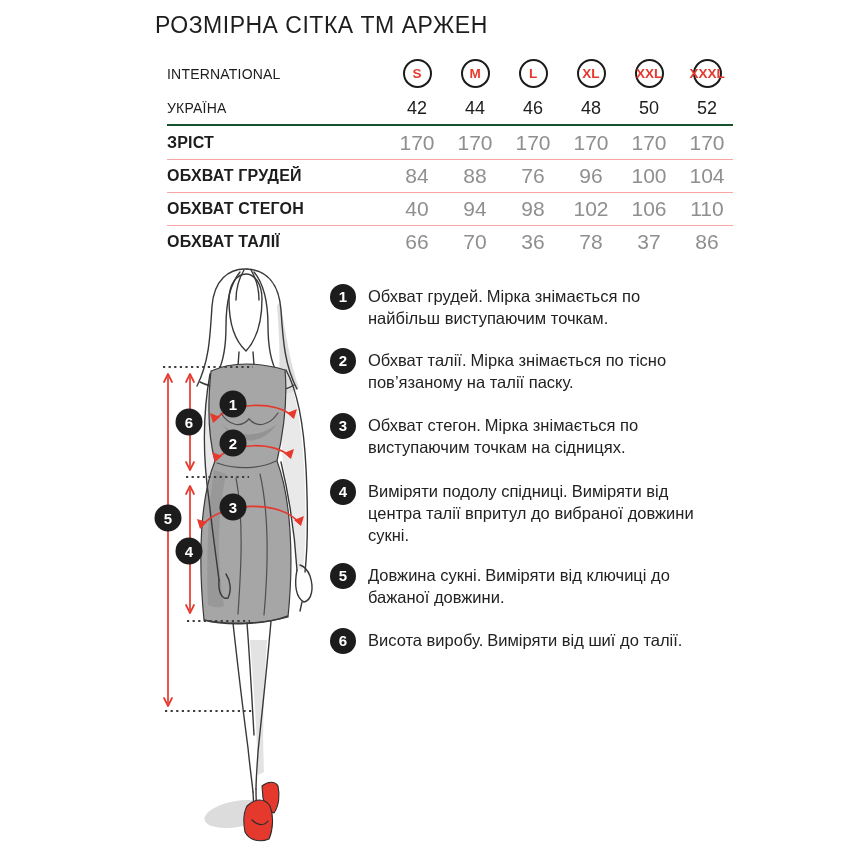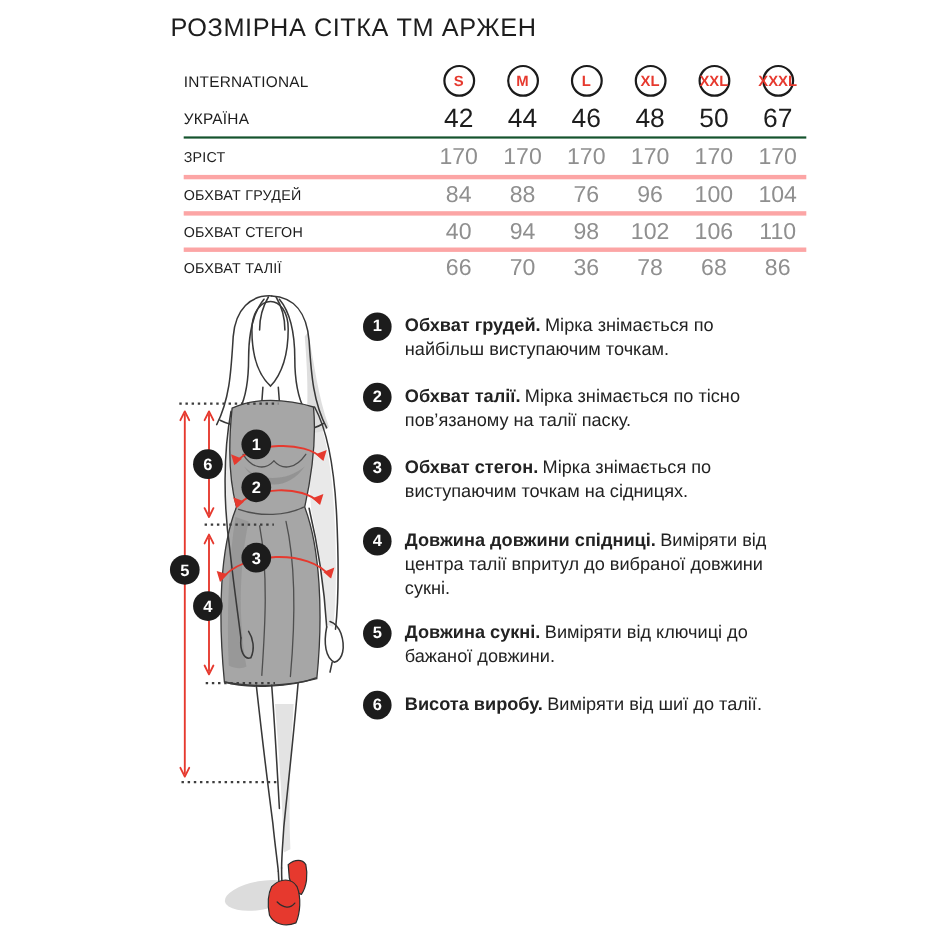--- a/index.html
+++ b/index.html
@@ -12,42 +12,42 @@
     position:absolute; left:155px; top:12px;
     font-size:23px; font-weight:400; letter-spacing:.5px; color:#1d1d1d;
   }
 
   
   .size-table { position:absolute; left:167px; top:55px; width:569px; }
   .t-row { display:grid; grid-template-columns:221px repeat(6,58px); align-items:center; }
   .row-intl { height:37px; }
   .row-ukr { height:34px; border-bottom:2px solid #14532d; }
   .data-row { height:33px; }
-  .data-row + .data-row { border-top:4px solid #fca5a5; }
+  .data-row + .data-row { border-top:1px solid #fca5a5; }
   .t-label { font-size:14px; color:#1d1d1d; letter-spacing:.2px; }
-  .t-label.bold { font-weight:400; font-size:13px; }
+  .t-label.bold { font-weight:700; font-size:16px; }
   .t-cell { text-align:center; }
-  .ukr-val { font-size:24px; color:#1d1d1d; }
+  .ukr-val { font-size:18px; color:#1d1d1d; }
   .gray-val { font-size:21px; color:#8f8f8f; }
   .size-circle {
     display:inline-flex; align-items:center; justify-content:center;
     width:29px; height:29px; border:2px solid #1b1b1b; border-radius:50%;
     color:#e6392e; font-size:13.5px; font-weight:700; white-space:nowrap; overflow:visible;
   }
 
   
   .legend { position:absolute; left:330px; top:0; width:368px; }
   .legend-item { position:absolute; left:0; padding-left:38px; width:368px;
     font-size:16.5px; line-height:22px; color:#222; }
   .legend-num {
     position:absolute; left:0; top:-1px; width:26px; height:26px; border-radius:50%;
     background:#1c1c1c; color:#fff; font-size:15px; font-weight:700;
     display:flex; align-items:center; justify-content:center;
   }
-  .term { font-weight:700; margin-right:4px;margin-top:20px; }
+  .term { font-weight:400; margin-right:4px;margin-top:20px; }
 
   
   .figure-wrap { position:absolute; left:120px; top:265px; width:220px; height:585px; }
 </style>
 </head>
 <body>
 
 <div id="app">
 
   <h1 class="page-title">РОЗМІРНА СІТКА ТМ АРЖЕН</h1>
@@ -63,21 +63,21 @@
       <div class="t-cell"><span class="size-circle">XXXL</span></div>
     </div>
 
     <div class="t-row row-ukr">
       <div class="t-label">УКРАЇНА</div>
       <div class="t-cell ukr-val">42</div>
       <div class="t-cell ukr-val">44</div>
       <div class="t-cell ukr-val">46</div>
       <div class="t-cell ukr-val">48</div>
       <div class="t-cell ukr-val">50</div>
-      <div class="t-cell ukr-val">67</div>
+      <div class="t-cell ukr-val">52</div>
     </div>
 
     <div class="t-row data-row">
       <div class="t-label bold">ЗРІСТ</div>
       <div class="t-cell gray-val">170</div>
       <div class="t-cell gray-val">170</div>
       <div class="t-cell gray-val">170</div>
       <div class="t-cell gray-val">170</div>
       <div class="t-cell gray-val">170</div>
       <div class="t-cell gray-val">170</div>
@@ -99,21 +99,21 @@
       <div class="t-cell gray-val">102</div>
       <div class="t-cell gray-val">106</div>
       <div class="t-cell gray-val">110</div>
     </div>
     <div class="t-row data-row">
       <div class="t-label bold">ОБХВАТ ТАЛІЇ</div>
       <div class="t-cell gray-val">66</div>
       <div class="t-cell gray-val">70</div>
       <div class="t-cell gray-val">36</div>
       <div class="t-cell gray-val">78</div>
-      <div class="t-cell gray-val">68</div>
+      <div class="t-cell gray-val">37</div>
       <div class="t-cell gray-val">86</div>
     </div>
   </div>
 
   <div class="figure-wrap">
     <svg width="220" height="585" viewBox="120 265 220 585" xmlns="http://www.w3.org/2000/svg">
 
       <ellipse cx="237" cy="814" rx="33" ry="13" fill="#dcdcdc" transform="rotate(-10 237 814)"></ellipse>
 
       <g fill="#e9e9e9" stroke="none">
@@ -245,21 +245,21 @@
     <div class="legend-item" style="top:349px">
       <span class="legend-num">2</span>
       <span class="term">Обхват талії.</span><span>Мірка знімається по тісно пов’язаному на талії паску.</span>
     </div>
     <div class="legend-item" style="top:414px">
       <span class="legend-num">3</span>
       <span class="term">Обхват стегон.</span><span>Мірка знімається по виступаючим точкам на сідницях.</span>
     </div>
     <div class="legend-item" style="top:480px">
       <span class="legend-num">4</span>
-      <span class="term">Довжина довжини спідниці.</span><span>Виміряти від центра талії впритул до вибраної довжини сукні.</span>
+      <span class="term">Виміряти подолу спідниці.</span><span>Виміряти від центра талії впритул до вибраної довжини сукні.</span>
     </div>
     <div class="legend-item" style="top:564px">
       <span class="legend-num">5</span>
       <span class="term">Довжина сукні.</span><span>Виміряти від ключиці до бажаної довжини.</span>
     </div>
     <div class="legend-item" style="top:629px">
       <span class="legend-num">6</span>
       <span class="term">Висота виробу.</span><span>Виміряти від шиї до талії.</span>
     </div>
   </div>

